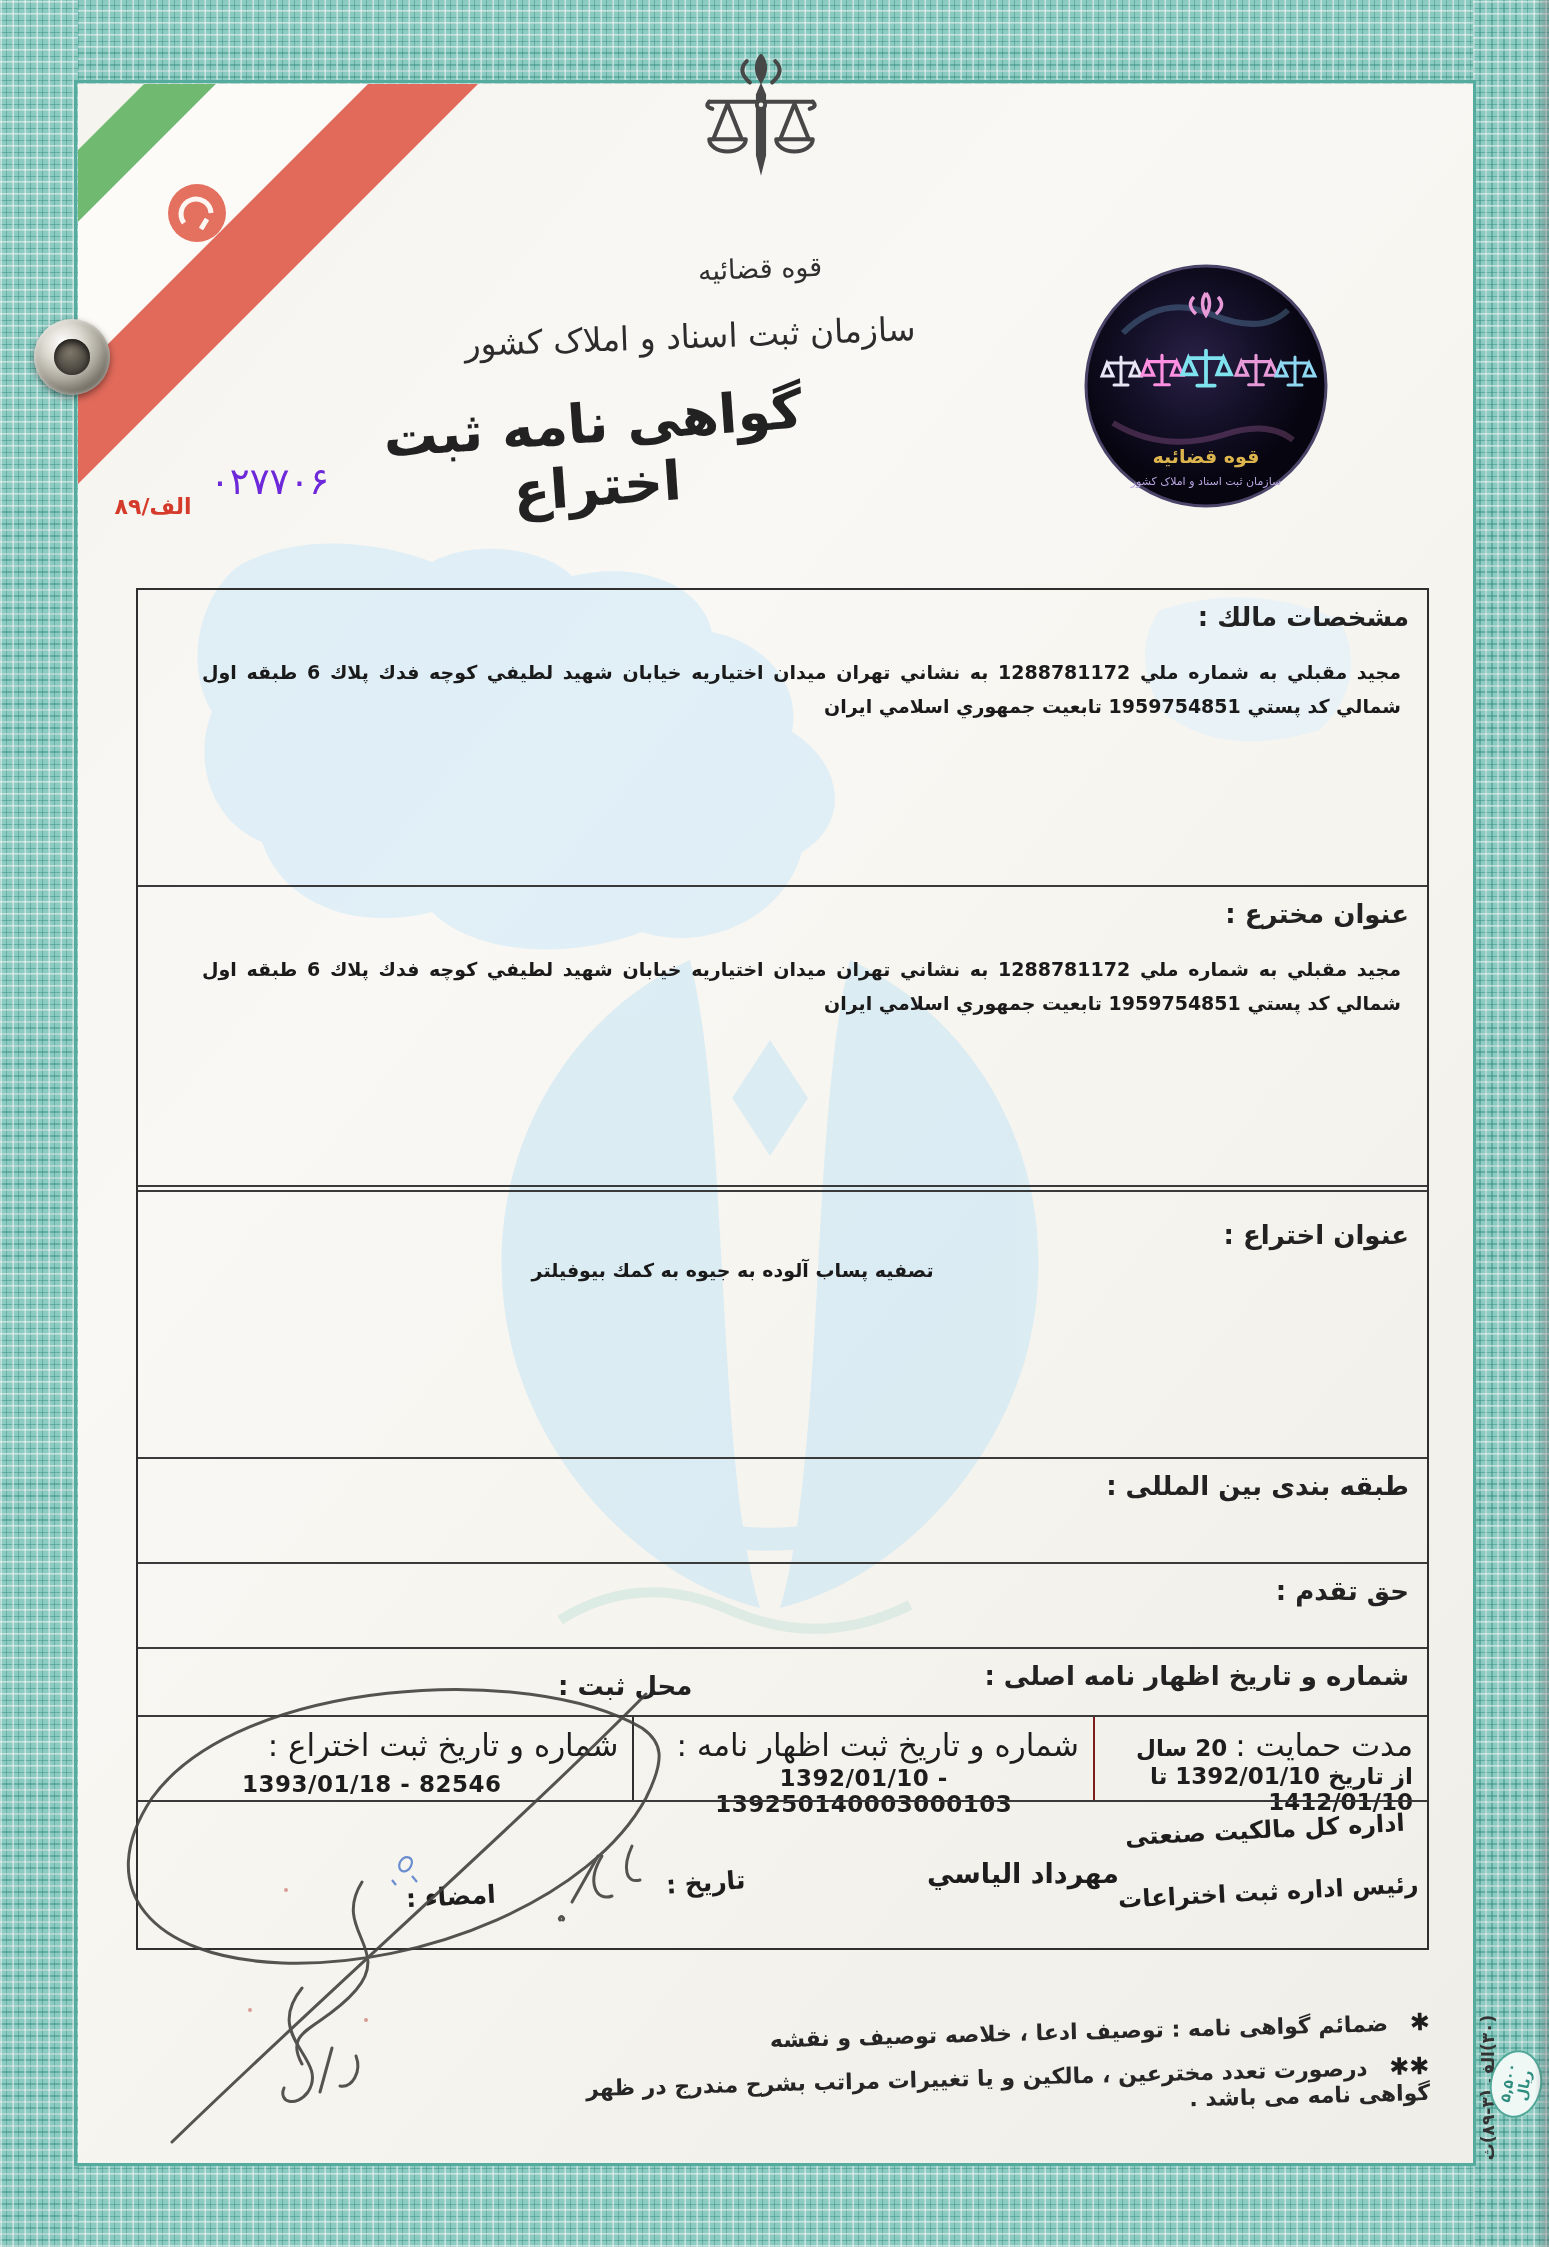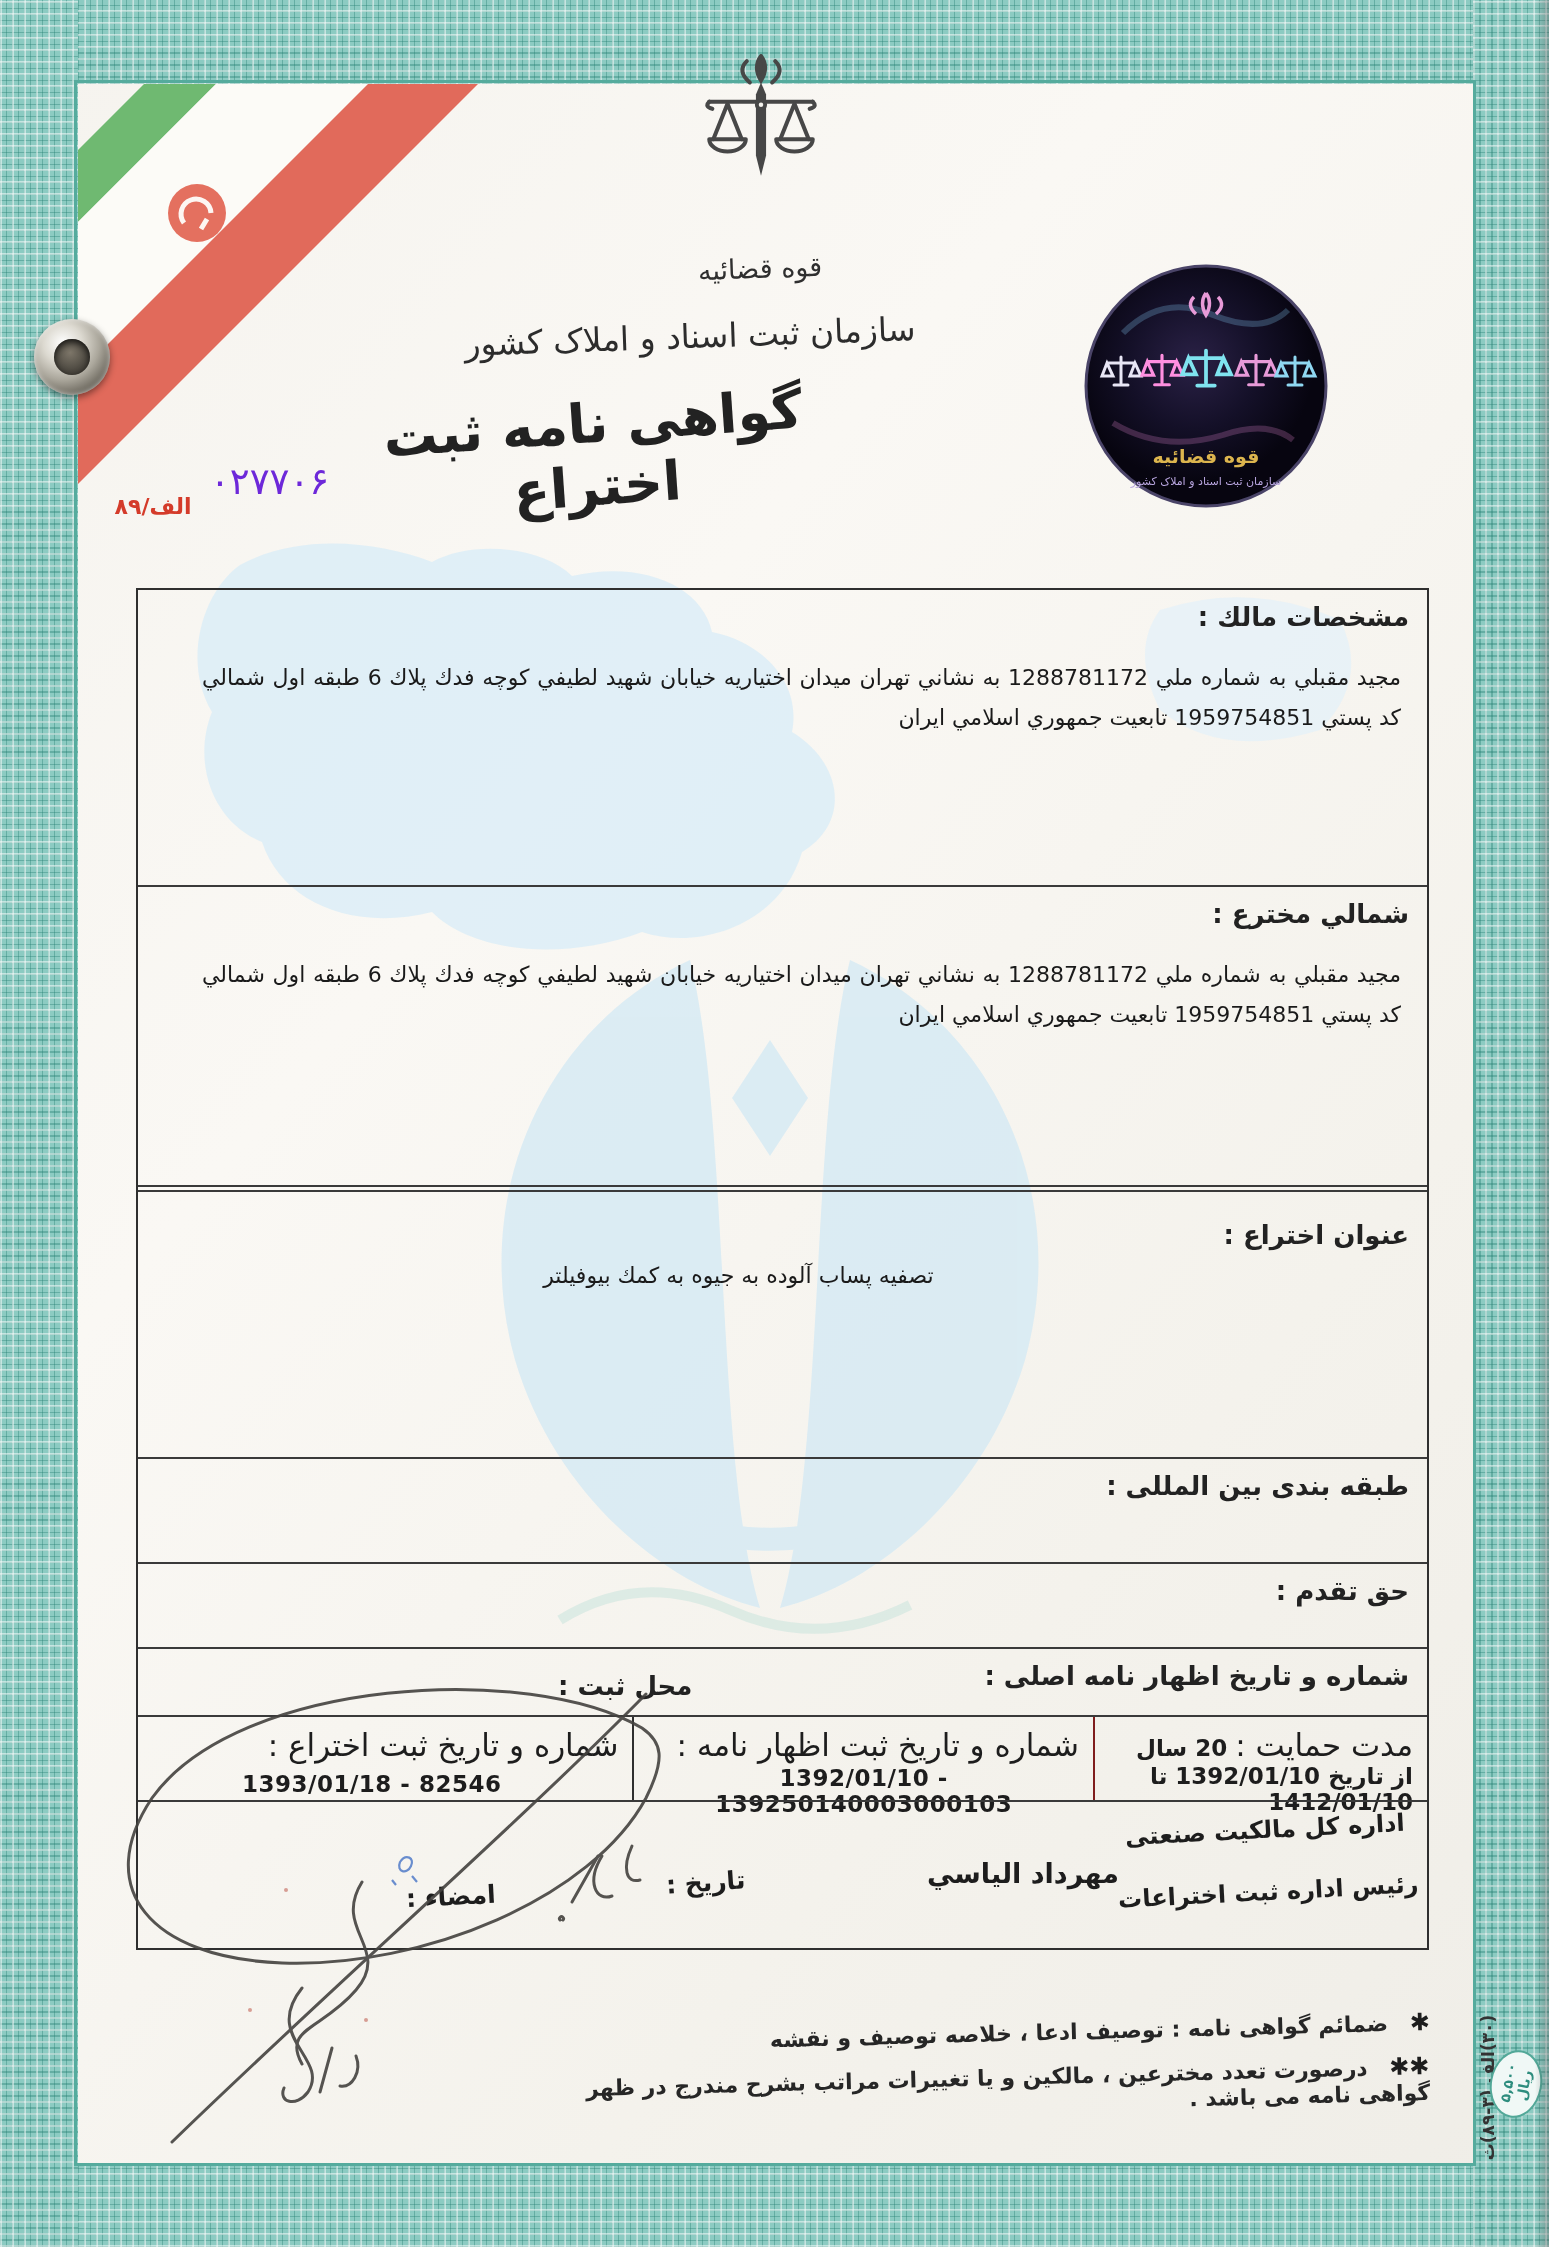--- a/index.html
+++ b/index.html
@@ -57,21 +57,21 @@
   .row-owner{height:295px}
   .row-inventor{height:300px}
   .row-title{height:272px;border-top:7px double #3a3a3a}
   .row-class{height:105px}
   .row-priority{height:85px}
   .row-origapp{height:68px}
   .row-data{height:85px;display:flex}
   .row-sign{height:150px}
   .lbl{font-size:26px;font-weight:bold;color:#222}
   .row .lbl{display:block;padding:12px 18px 0 0}
-  .val{font-size:22px;font-weight:normal;line-height:1.8;color:#1a1a1a;
+  .val{font-size:19px;font-weight:bold;line-height:1.8;color:#1a1a1a;
     text-align:justify;text-align-last:right;padding:4px 26px 0 64px}
   .row-title{display:flex;align-items:flex-start}
   .row-title .lbl{padding-top:28px;white-space:nowrap}
   .row-title .val{padding:42px 0 0 0;margin-right:290px;text-align:right;white-space:nowrap}
   .place-lbl{position:absolute;left:420px;top:10px}
   .cell{box-sizing:border-box;padding:10px 14px;font-size:23px;font-weight:bold}
   .cell .lbl-sm{font-size:31px;font-weight:normal}
   .cell-protection{width:335px;border-left:2px solid #7f1d1d}
   .cell-app{width:462px;border-left:2px solid #2f2f2f;text-align:right}
   .cell-patent{width:496px}
@@ -198,21 +198,21 @@
   <text x="123" y="200" text-anchor="middle" font-size="19" font-weight="bold" fill="#dcb54e" font-family="DejaVu Sans, sans-serif">قوه قضائیه</text>
   <text x="123" y="222" text-anchor="middle" font-size="11" fill="#b9a6e0" font-family="DejaVu Sans, sans-serif">سازمان ثبت اسناد و املاک کشور</text>
 </svg>
 
 <div class="box">
   <div class="row row-owner">
     <span class="lbl">مشخصات مالك :</span>
     <p class="val">مجيد مقبلي به شماره ملي 1288781172 به نشاني تهران ميدان اختياريه خيابان شهيد لطيفي كوچه فدك پلاك 6 طبقه اول شمالي كد پستي 1959754851 تابعيت جمهوري اسلامي ايران</p>
   </div>
   <div class="row row-inventor">
-    <span class="lbl">شمالي مخترع :</span>
+    <span class="lbl">عنوان مخترع :</span>
     <p class="val">مجيد مقبلي به شماره ملي 1288781172 به نشاني تهران ميدان اختياريه خيابان شهيد لطيفي كوچه فدك پلاك 6 طبقه اول شمالي كد پستي 1959754851 تابعيت جمهوري اسلامي ايران</p>
   </div>
   <div class="row row-title">
     <span class="lbl">عنوان اختراع :</span>
     <p class="val">تصفيه پساب آلوده به جيوه به كمك بيوفيلتر</p>
   </div>
   <div class="row row-class">
     <span class="lbl">طبقه بندی بین المللی :</span>
   </div>
   <div class="row row-priority">

